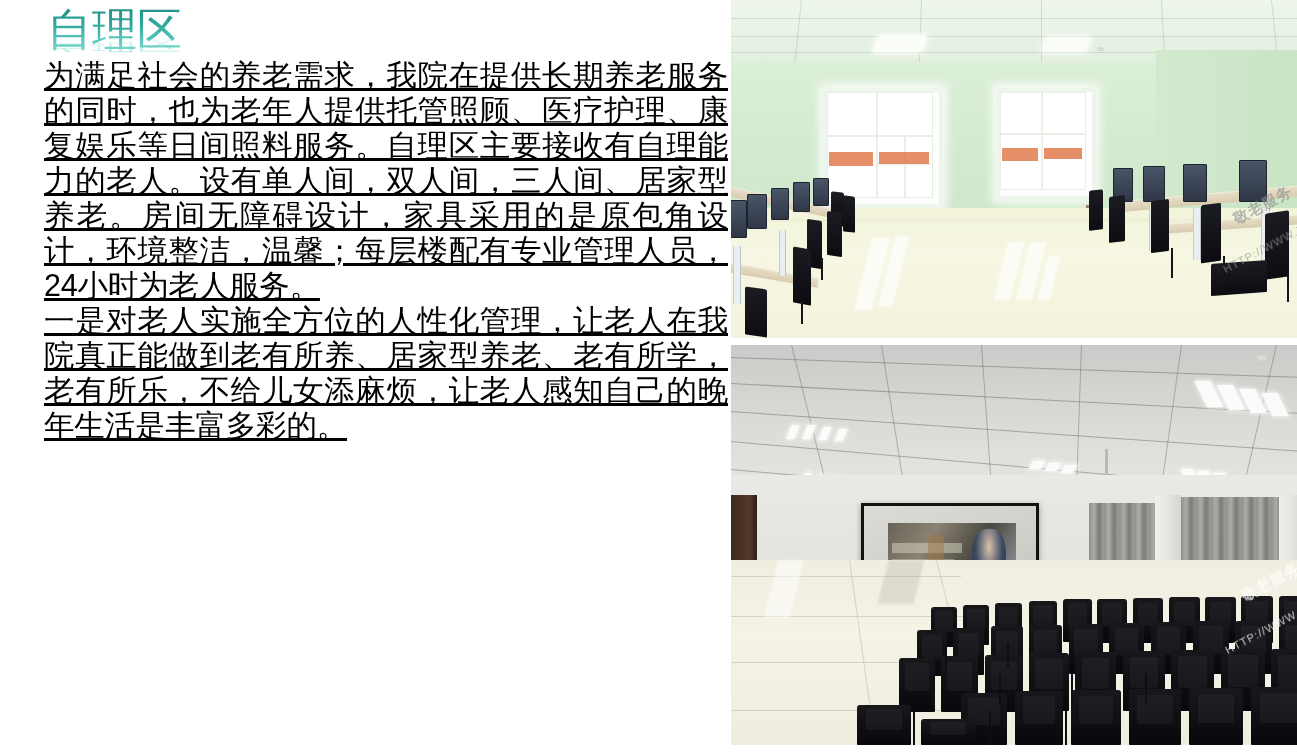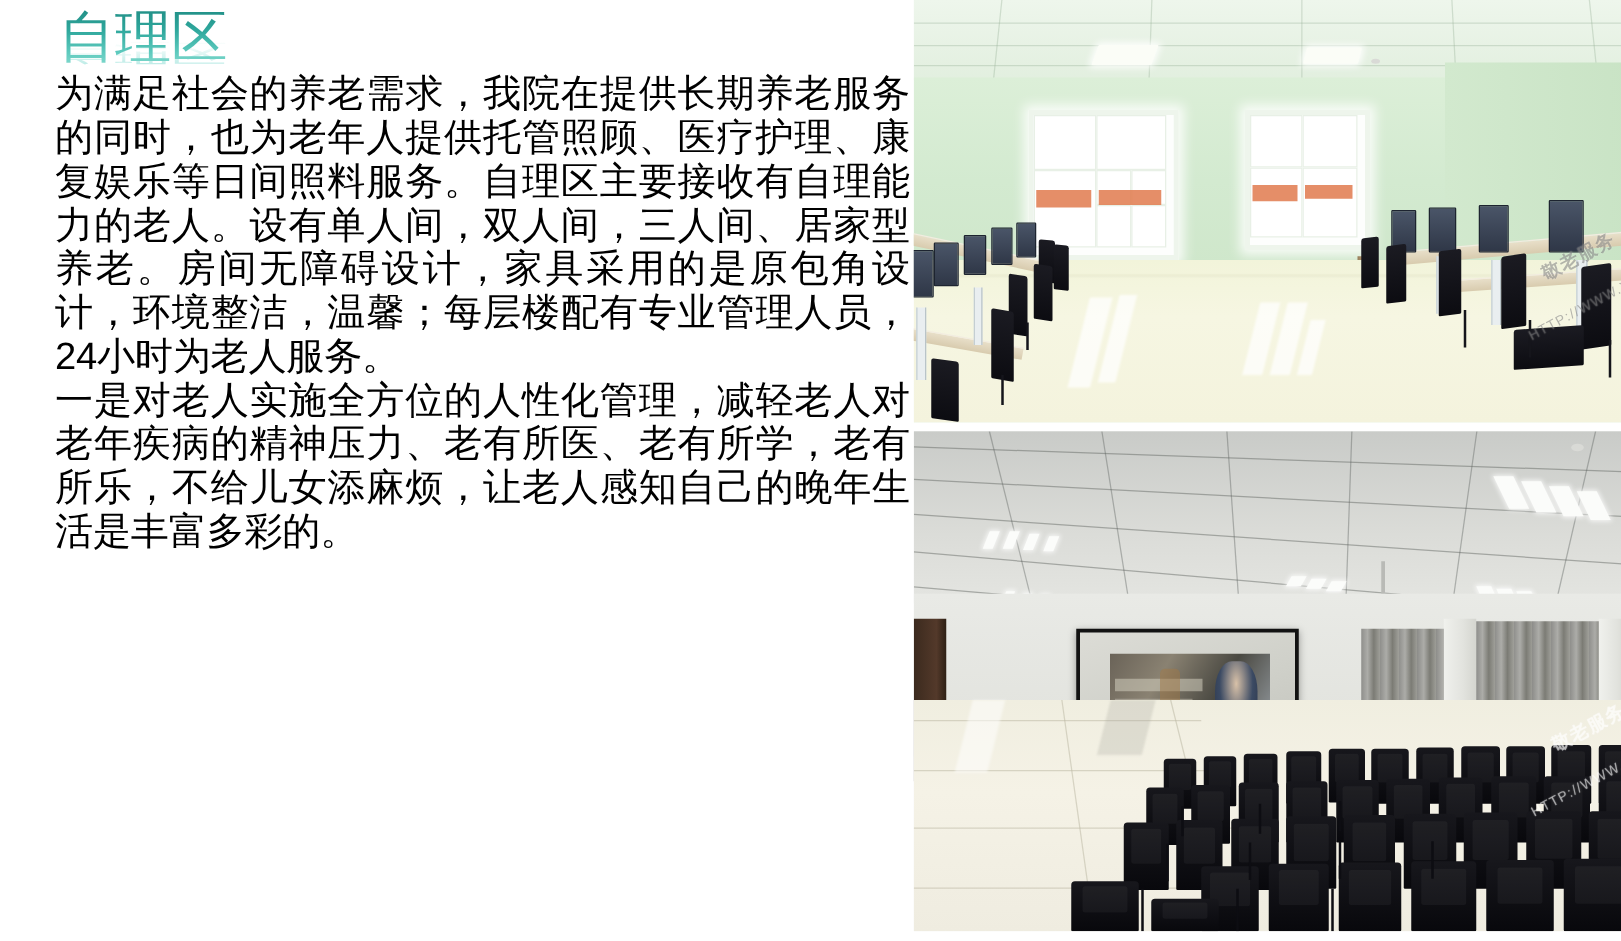--- a/index.html
+++ b/index.html
@@ -60,20 +60,21 @@
     color: transparent;
     -webkit-text-fill-color: transparent;
     pointer-events: none;
   }
 
   .body-text {
     position: absolute;
     left: 5px;
     top: 58px;
     width: 684px;
+    text-decoration: underline;
   }
   .para {
     margin: 0;
     padding: 0;
     color: #000000;
     font-size: 30.5px;
     line-height: 35px;
     font-weight: 400;
     letter-spacing: -0.2px;
     text-align: justify;
@@ -334,21 +335,21 @@
 
 <div class="slide">
 
   <div class="text-col">
 
     <div class="title-reflection">自理区</div>
     <div class="slide-title">自理区</div>
 
     <div class="body-text">
       <p class="para p1">为满足社会的养老需求，我院在提供长期养老服务的同时，也为老年人提供托管照顾、医疗护理、康复娱乐等日间照料服务。自理区主要接收有自理能力的老人。设有单人间，双人间，三人间、居家型养老。房间无障碍设计，家具采用的是原包角设计，环境整洁，温馨；每层楼配有专业管理人员，24小时为老人服务。</p>
-      <p class="para p2">一是对老人实施全方位的人性化管理，减轻老人对老年疾病的精神压力、老有所医、老有所学，老有所乐，不给儿女添麻烦，让老人感知自己的晚年生活是丰富多彩的。</p>
+      <p class="para p2">一是对老人实施全方位的人性化管理，让老人在我院真正能做到老有所养、居家型养老、老有所学，老有所乐，不给儿女添麻烦，让老人感知自己的晚年生活是丰富多彩的。</p>
     </div>
   </div>
 
   <div class="photo-col">
 
     <div class="photo photo-lab">
       <div class="lab">
 
         <div class="lab-ceiling">
           <div class="cgrid" style="left:0;top:18px;width:605px;height:1px;"></div>

